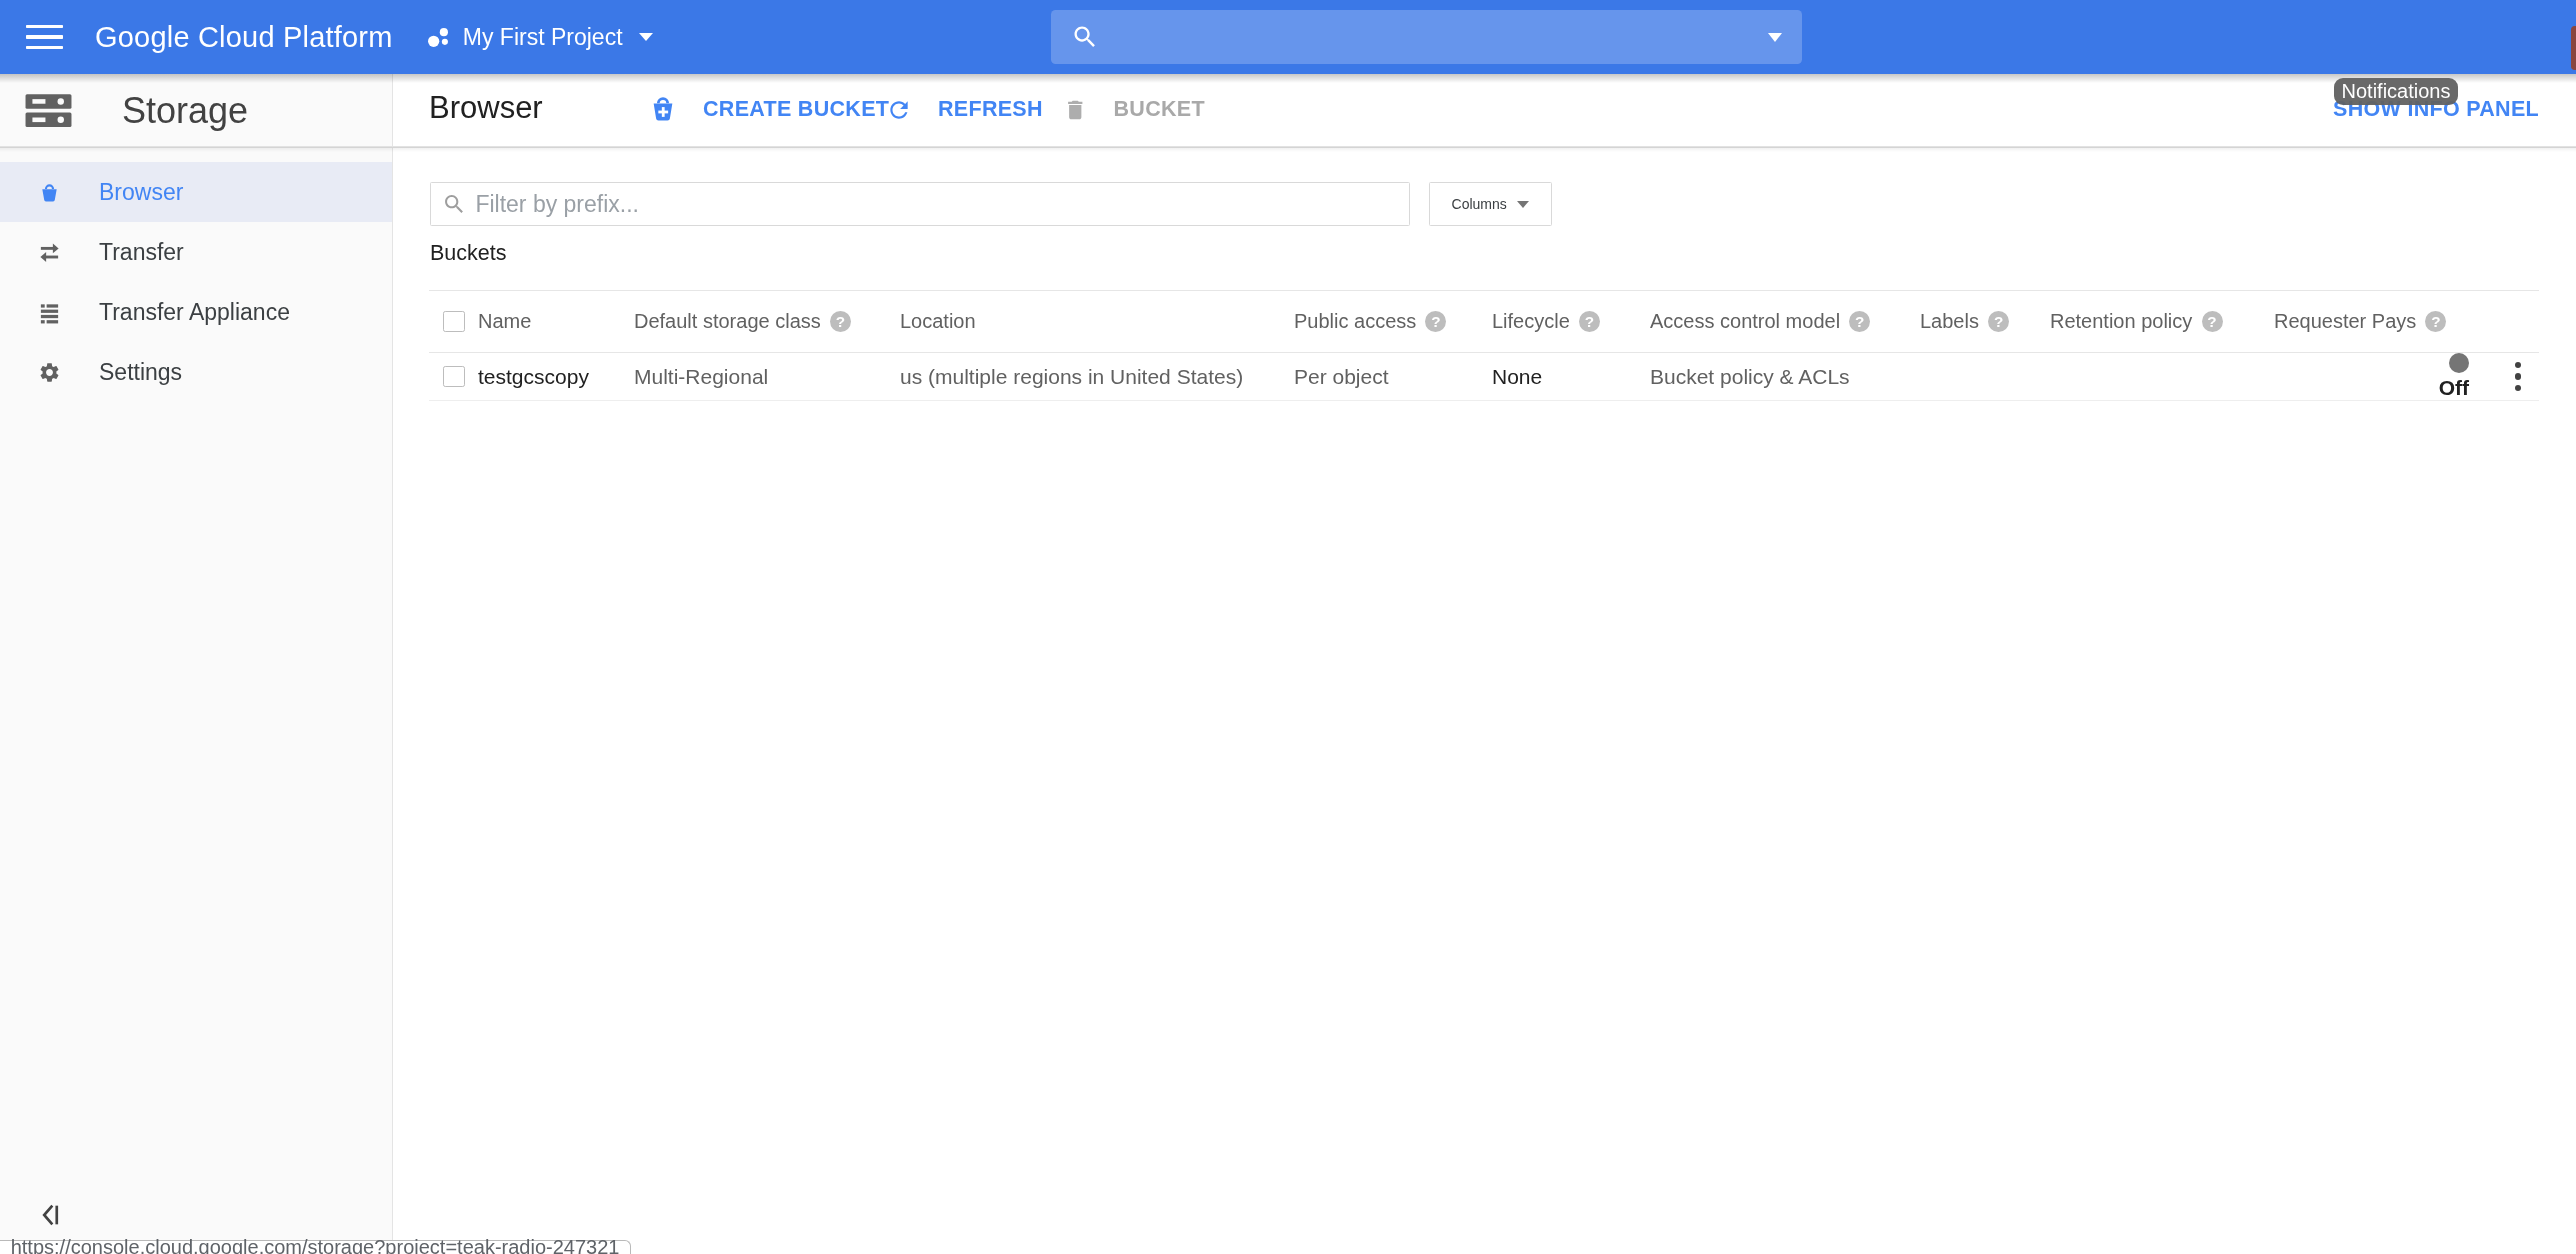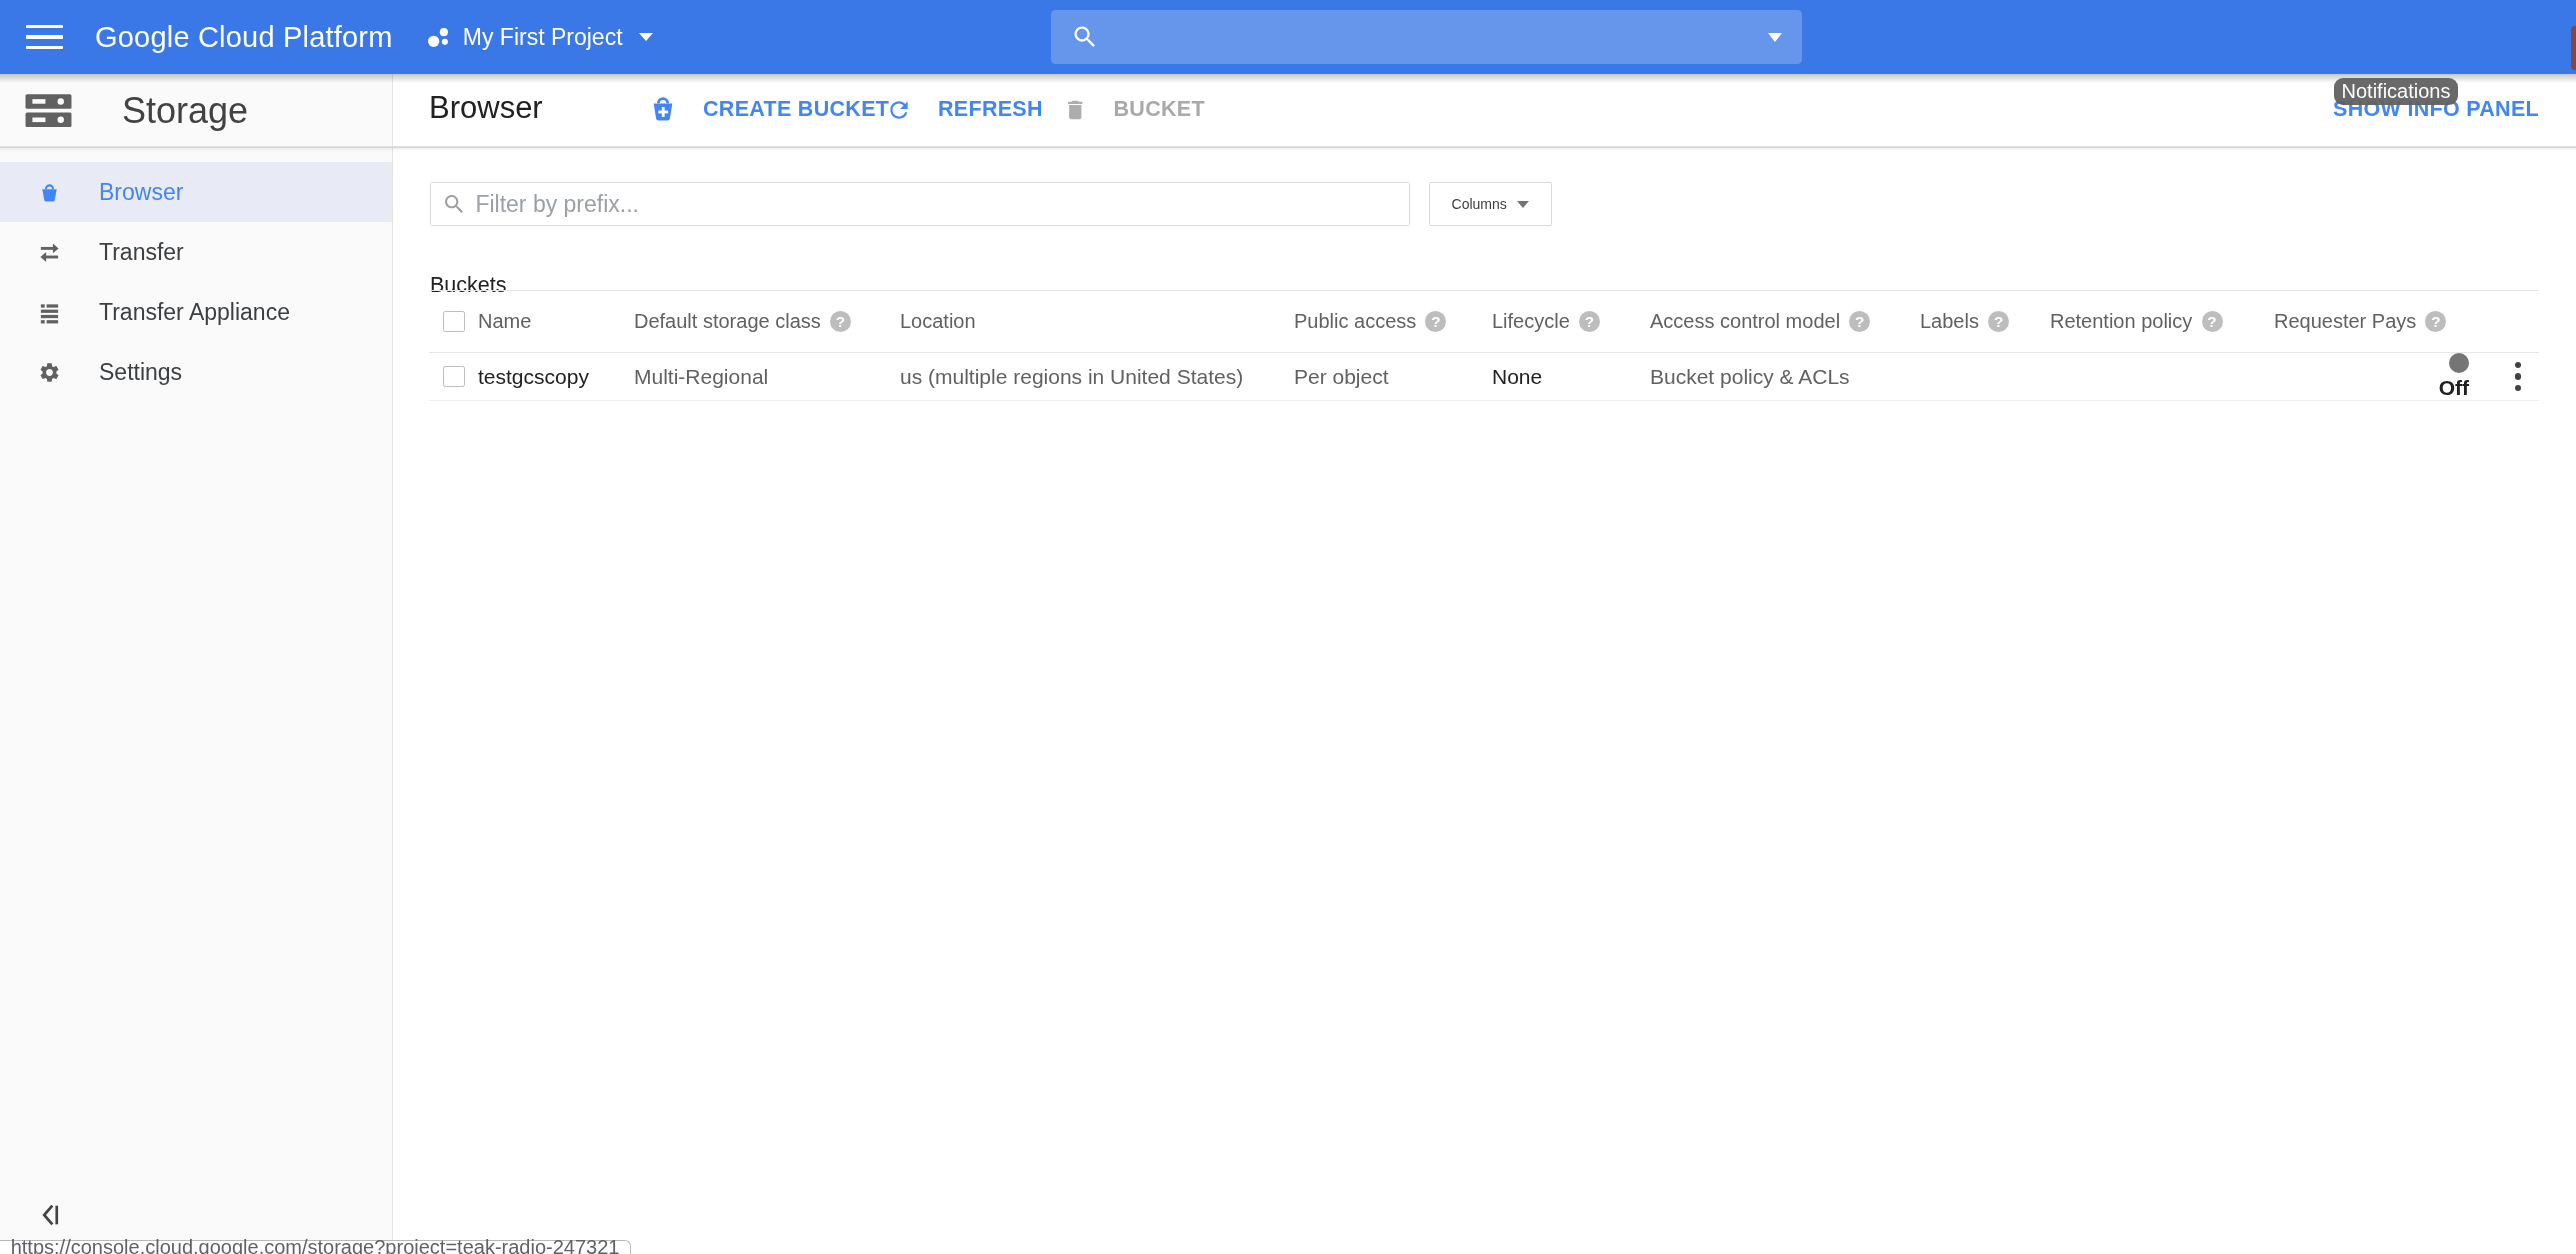--- a/index.html
+++ b/index.html
@@ -56,21 +56,21 @@
   .filter-box { position:absolute; left:430px; top:182px; width:980px; height:44px; border:1.5px solid #D9D9D9; border-radius:1.5px;
                 background:#fff; display:flex; align-items:center; padding:0 10.7px; z-index:7; }
   .filter-box input { border:none; outline:none; background:transparent; flex:1; font-size:23px; color:#212121; margin-left:9.2px;
                       font-family:"Liberation Sans", sans-serif; }
   .filter-box input::placeholder { color:#9AA0A6; }
   .columns-btn { position:absolute; left:1429px; top:182px; width:123px; height:44px; border:1.5px solid #D9D9D9; border-radius:1.5px;
                  background:#fff; display:flex; align-items:center; justify-content:center; gap:10.7px; cursor:pointer; z-index:7;
                  font-family:"Liberation Sans", sans-serif; }
   .columns-btn .lbl { font-size:14px; color:#3C4043; }
   .caret-dark { width:0; height:0; border-left:6.1px solid transparent; border-right:6.1px solid transparent; border-top:7.7px solid #757575; }
-  .section-label { position:absolute; left:430px; top:241px; font-size:21.5px; color:#212121;margin-top:32px; }
+  .section-label { position:absolute; left:430px; top:241px; font-size:21.5px; color:#212121; }
 
   .table { position:absolute; left:429px; top:290px; width:2110px; }
   .tgrid { display:grid; grid-template-columns:49px 156px 266px 394px 198px 158px 270px 130px 224px 195px 70px; align-items:center; }
   .thead { height:63px; border-top:1.5px solid #E6E6E6; border-bottom:1.5px solid #E6E6E6; color:#616161; font-size:20px; }
   .trow  { height:48px; border-bottom:1.5px solid #EEEEEE; font-size:21px; color:#616161; }
   .hcell { display:flex; align-items:center; }
   .help { width:21px; height:21px; border-radius:50%; background:#BDBDBD; color:#fff; font-size:15.3px; font-weight:700;
           display:inline-flex; align-items:center; justify-content:center; margin-left:9.2px; flex:none; cursor:pointer; }
   .checkbox { width:21.5px; height:21.5px; border:1.5px solid #BDBDBD; border-radius:2.3px; margin-left:14px; background:#fff; cursor:pointer; }
   .cell-name { color:#212121; font-weight:500; cursor:pointer; }

